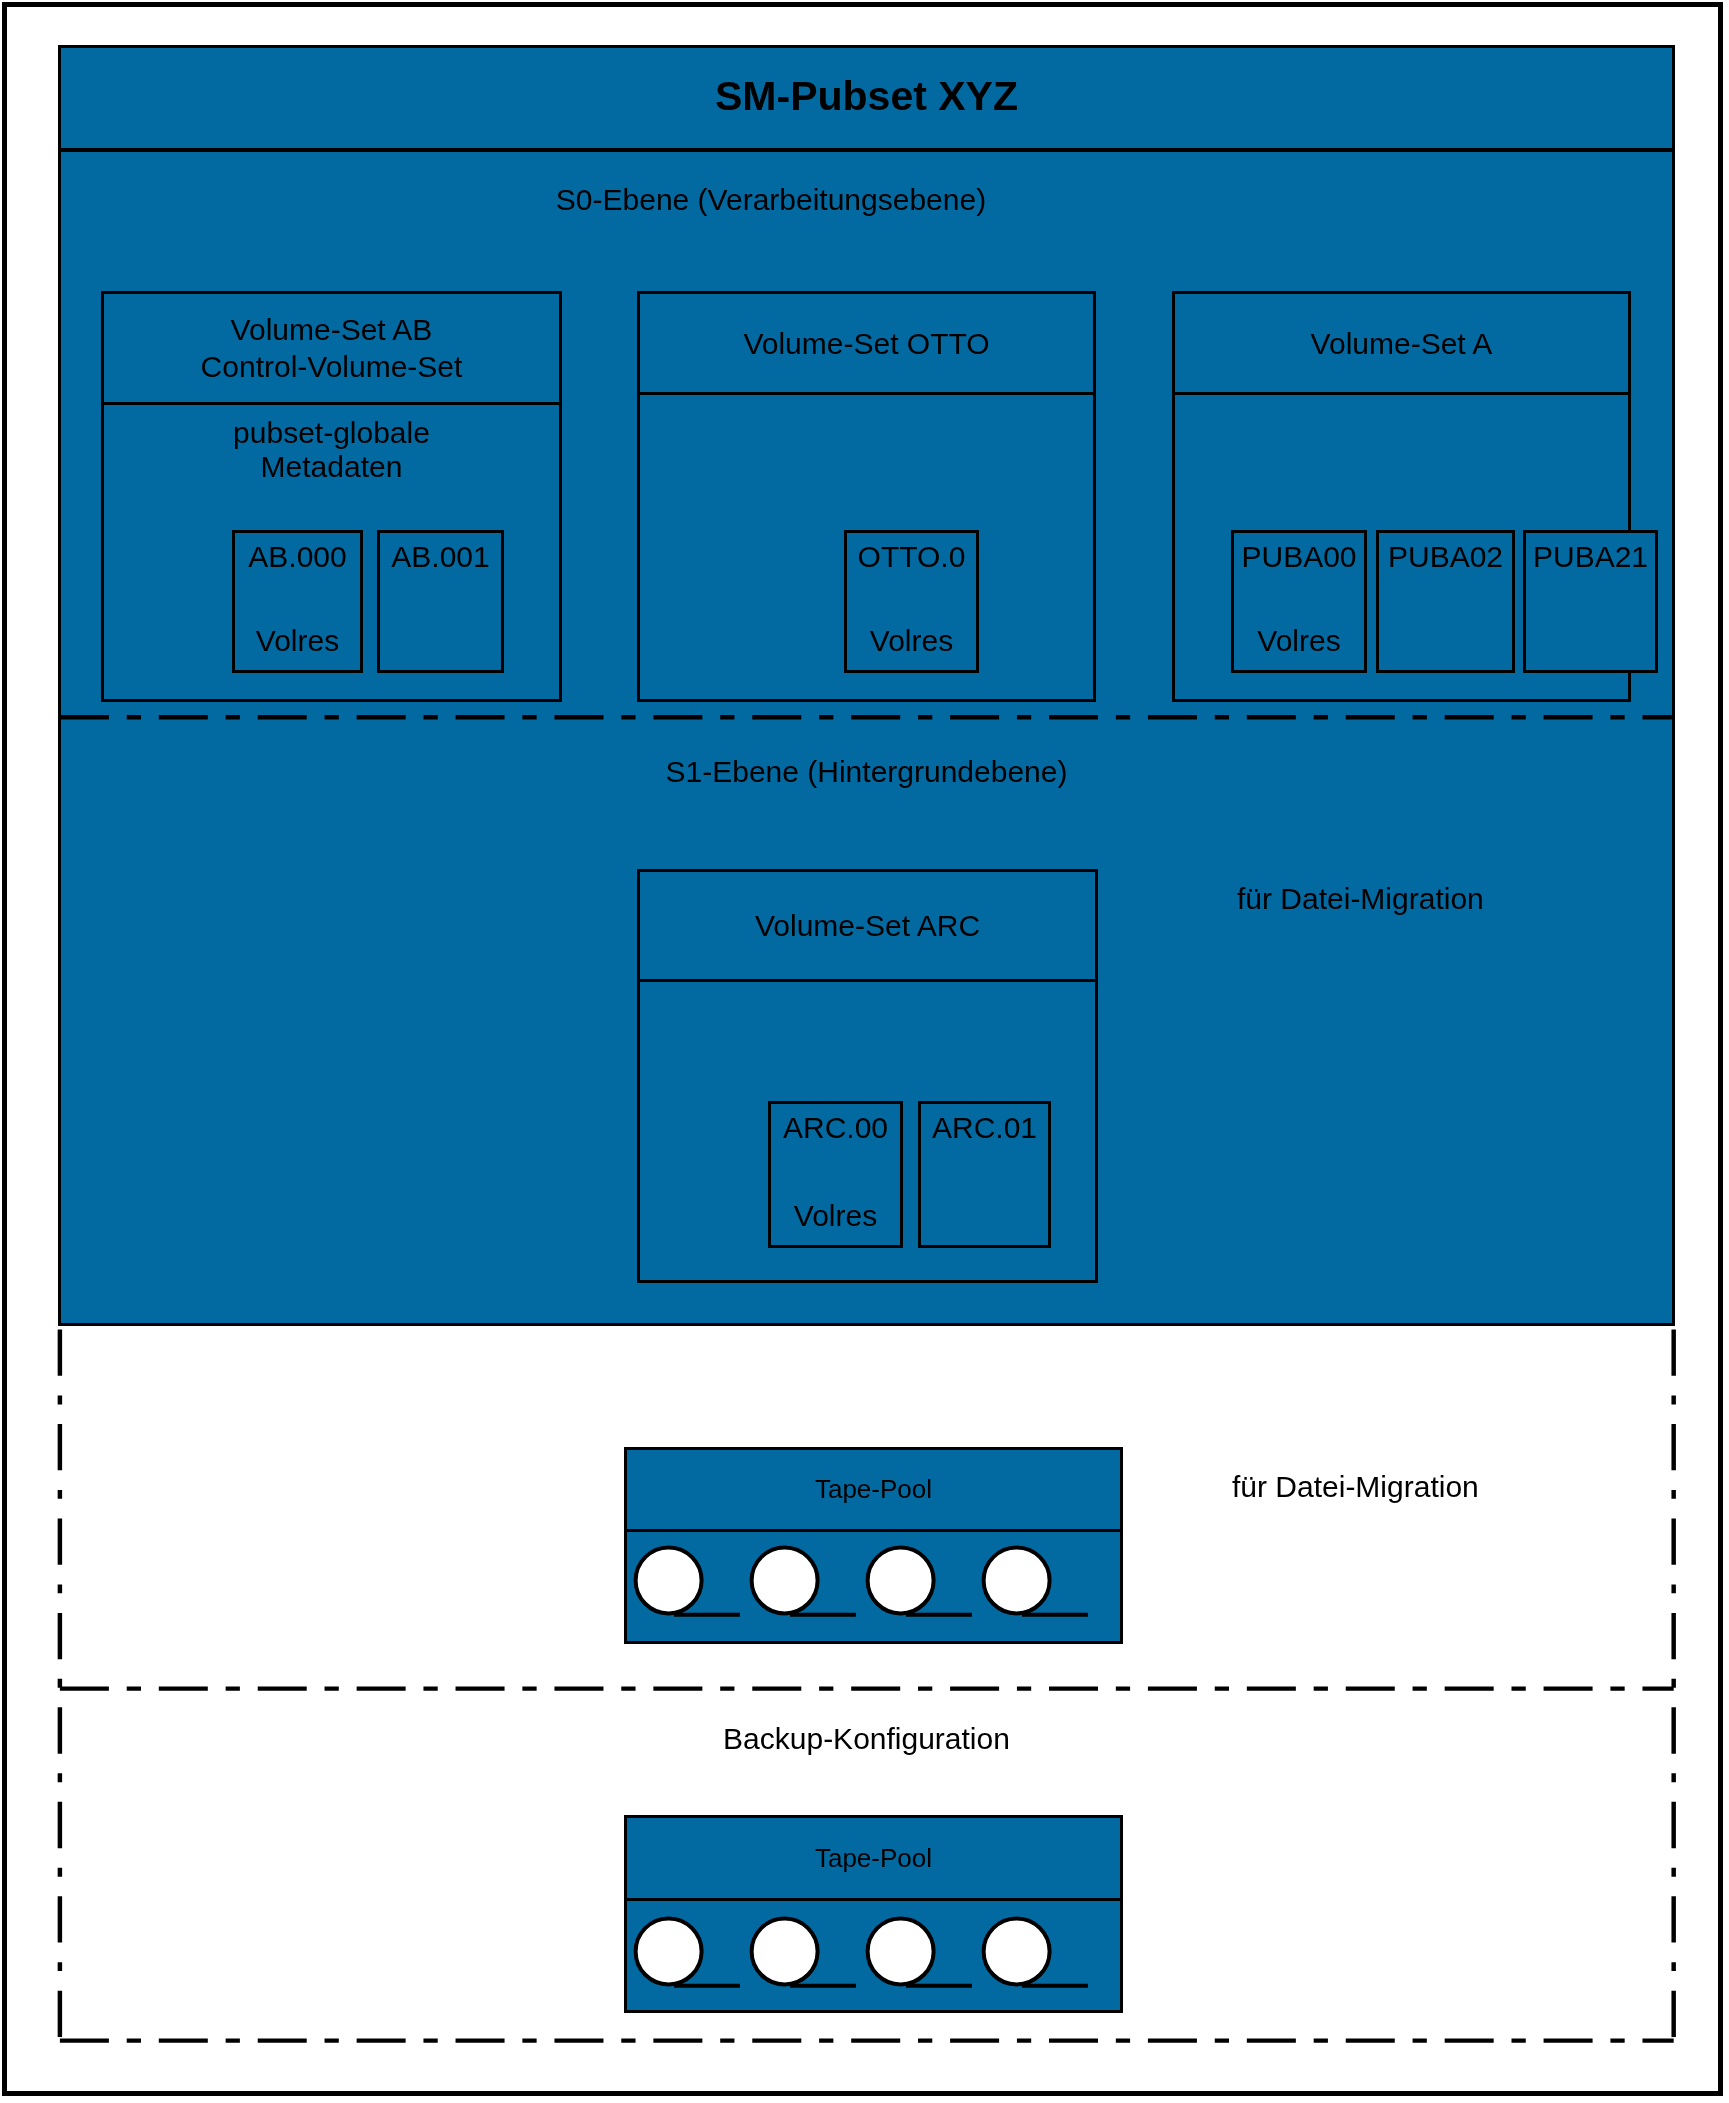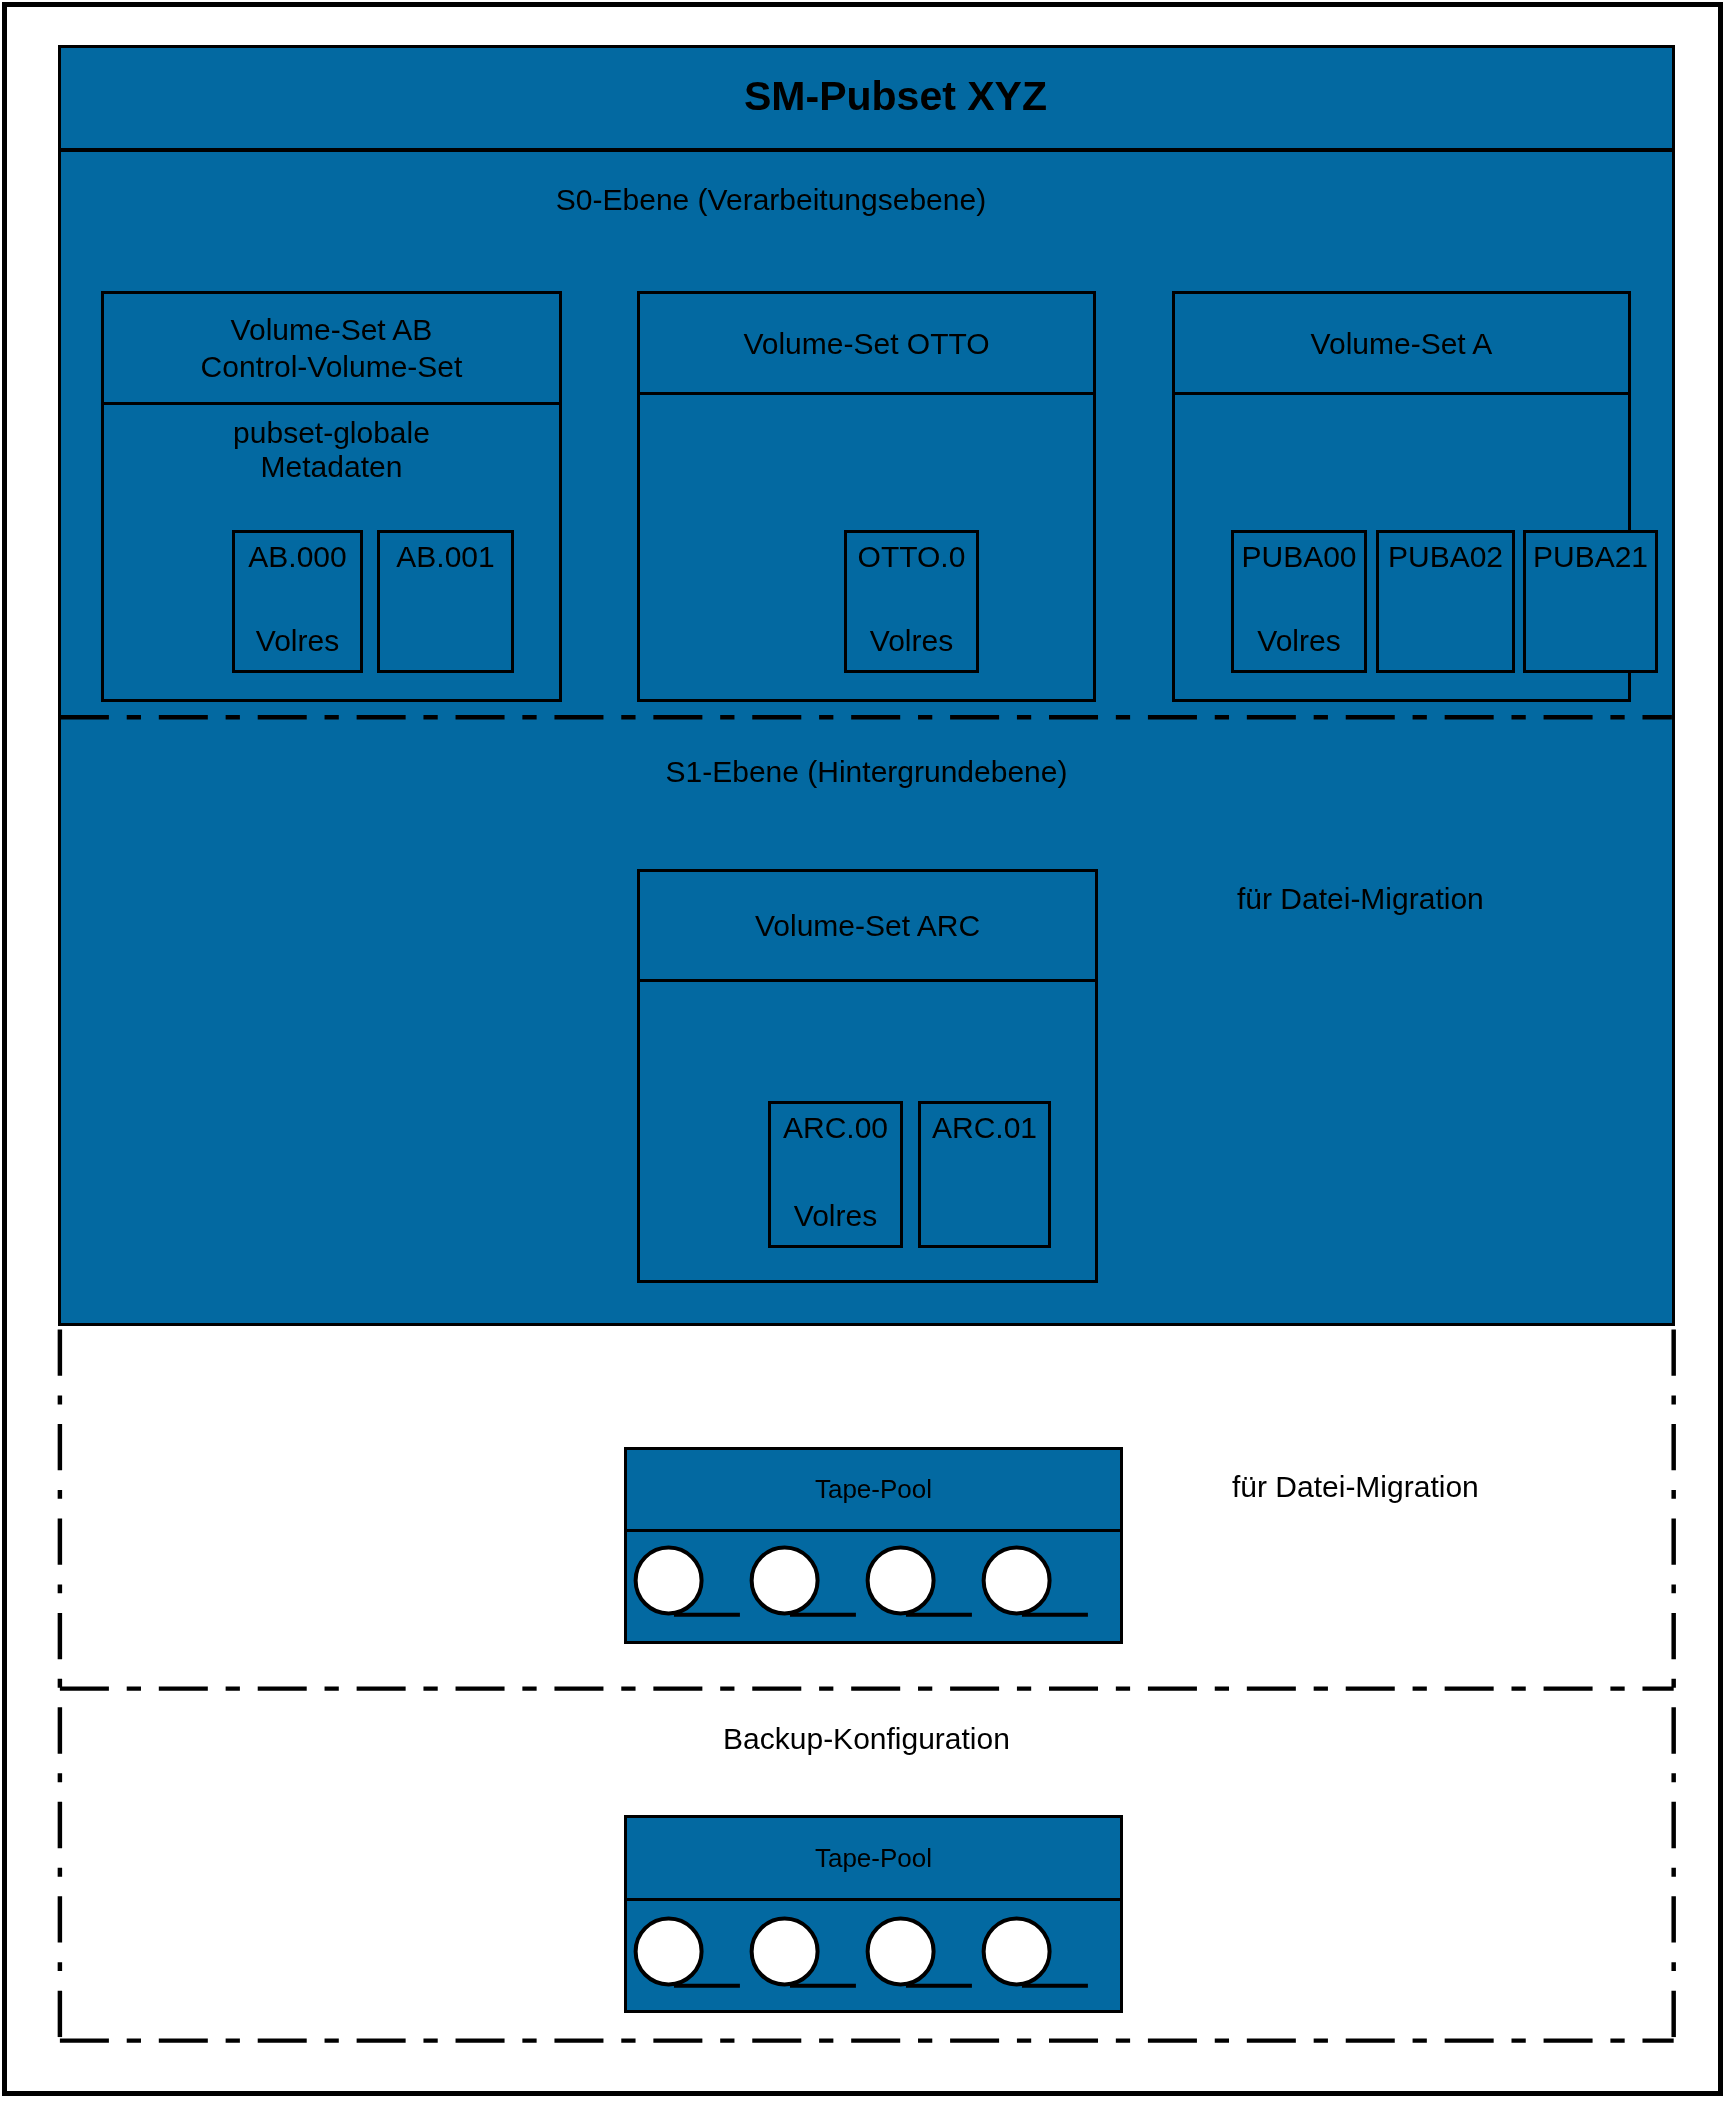--- a/index.html
+++ b/index.html
@@ -25,40 +25,40 @@
 </style>
 </head>
 <body>
 
 <div id="page">
 
   <div class="frame" style="left:1.8px;top:1.8px;width:1721px;height:2094px;"></div>
 
   <div class="box" style="left:58px;top:45px;width:1617px;height:1281px;"></div>
 
-  <div class="abs center title-text" style="left:58px;top:45px;width:1617px;height:102px;padding-left:29px;">SM-Pubset XYZ</div>
+  <div class="abs center title-text" style="left:58px;top:45px;width:1617px;height:102px;">SM-Pubset XYZ</div>
   <div class="hline" style="left:58px;top:148px;width:1617px;height:3.6px;"></div>
 
   <div class="abs center lbl" style="left:58px;top:183px;width:1338px;padding-left:44px;">S0-Ebene (Verarbeitungsebene)</div>
 
   <div class="box" style="left:101px;top:291px;width:461px;height:411px;">
     <div class="vset-header" style="height:111px;">
       <div>Volume-Set AB</div>
       <div>Control-Volume-Set</div>
     </div>
     <div class="vset-body-text">
       <div>pubset-globale</div>
       <div>Metadaten</div>
     </div>
   </div>
   <div class="box vol" style="left:192px;top:530px;width:131px;height:143px;">
     <span>AB.000</span>
     <span>Volres</span>
   </div>
-  <div class="box vol" style="left:337px;top:530px;width:137px;height:143px;">
+  <div class="box vol" style="left:337px;top:530px;width:127px;height:143px;">
     <span>AB.001</span>
     <span></span>
   </div>
 
   <div class="box" style="left:637px;top:291px;width:459px;height:411px;">
     <div class="vset-header" style="height:101px;">
       <div>Volume-Set OTTO</div>
     </div>
   </div>
   <div class="box vol" style="left:804px;top:530px;width:135px;height:143px;">

